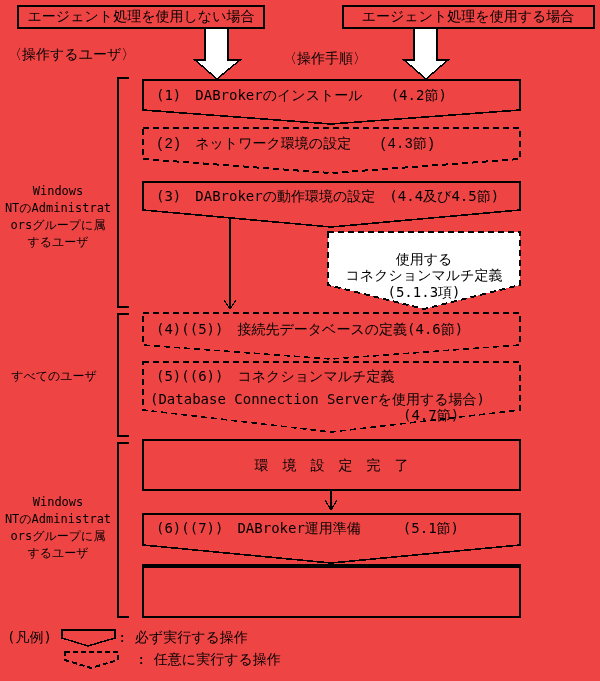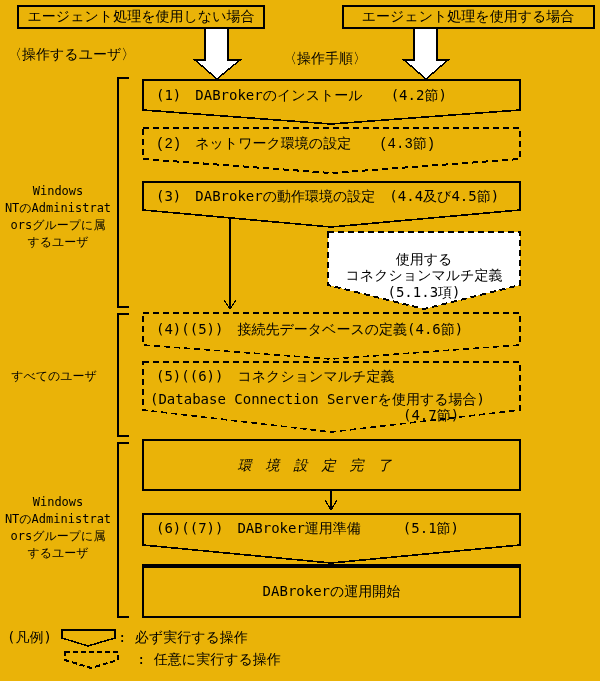--- a/index.html
+++ b/index.html
@@ -1,17 +1,17 @@
 <!DOCTYPE html>
 <html><head>
 <meta charset="utf-8">
 <style>
   html,body{margin:0;padding:0;background:#ffffff;}
   #stage{
-    position:relative;width:600px;height:681px;background:#eab308;color:#000000;
+    position:relative;width:600px;height:681px;background:#ef4444;color:#000000;
     font-family:"DejaVu Sans Mono","DejaVu Sans","Liberation Sans",sans-serif;
     overflow:hidden;
   }
   #lines{position:absolute;left:0;top:0;}
   .abs{position:absolute;}
   .txt{font-size:14px;line-height:16px;white-space:pre;color:#000;}
   .small{font-size:12px;line-height:17px;}
   .center{text-align:center;}
   .multiline{white-space:pre-line;}
 </style>
@@ -79,23 +79,22 @@
   <div class="abs txt center" style="left:328px;top:251px;width:192px;">使用する</div>
   <div class="abs txt center" style="left:328px;top:267px;width:192px;">コネクションマルチ定義</div>
   <div class="abs txt center" style="left:328px;top:284px;width:192px;">(5.1.3項)</div>
 
   <div class="abs txt" style="left:156px;top:321px;">(4)((5))　接続先データベースの定義(4.6節)</div>
 
   <div class="abs txt" style="left:156px;top:368px;">(5)((6))　コネクションマルチ定義</div>
   <div class="abs txt" style="left:150px;top:391px;">(Database Connection Serverを使用する場合)</div>
   <div class="abs txt" style="left:403px;top:407px;">(4.7節)</div>
 
-  <div class="abs txt center" style="left:126px;top:440px;width:377px;line-height:50px;font-style:italic;">環　境　設　定　完　了</div>
+  <div class="abs txt center" style="left:143px;top:440px;width:377px;line-height:50px;">環　境　設　定　完　了</div>
 
   <div class="abs txt" style="left:156px;top:520px;">(6)((7))　DABroker運用準備　　　(5.1節)</div>
 
-  <div class="abs txt center" style="left:143px;top:565px;width:377px;line-height:52px;">DABrokerの運用開始</div>
 
   <div class="abs txt" style="left:7px;top:629px;">(凡例)</div>
   <div class="abs txt" style="left:118px;top:629px;">: 必ず実行する操作</div>
   <div class="abs txt" style="left:121px;top:651px;margin-left:16px;">: 任意に実行する操作</div>
 
 </div>
 
 </body></html>

